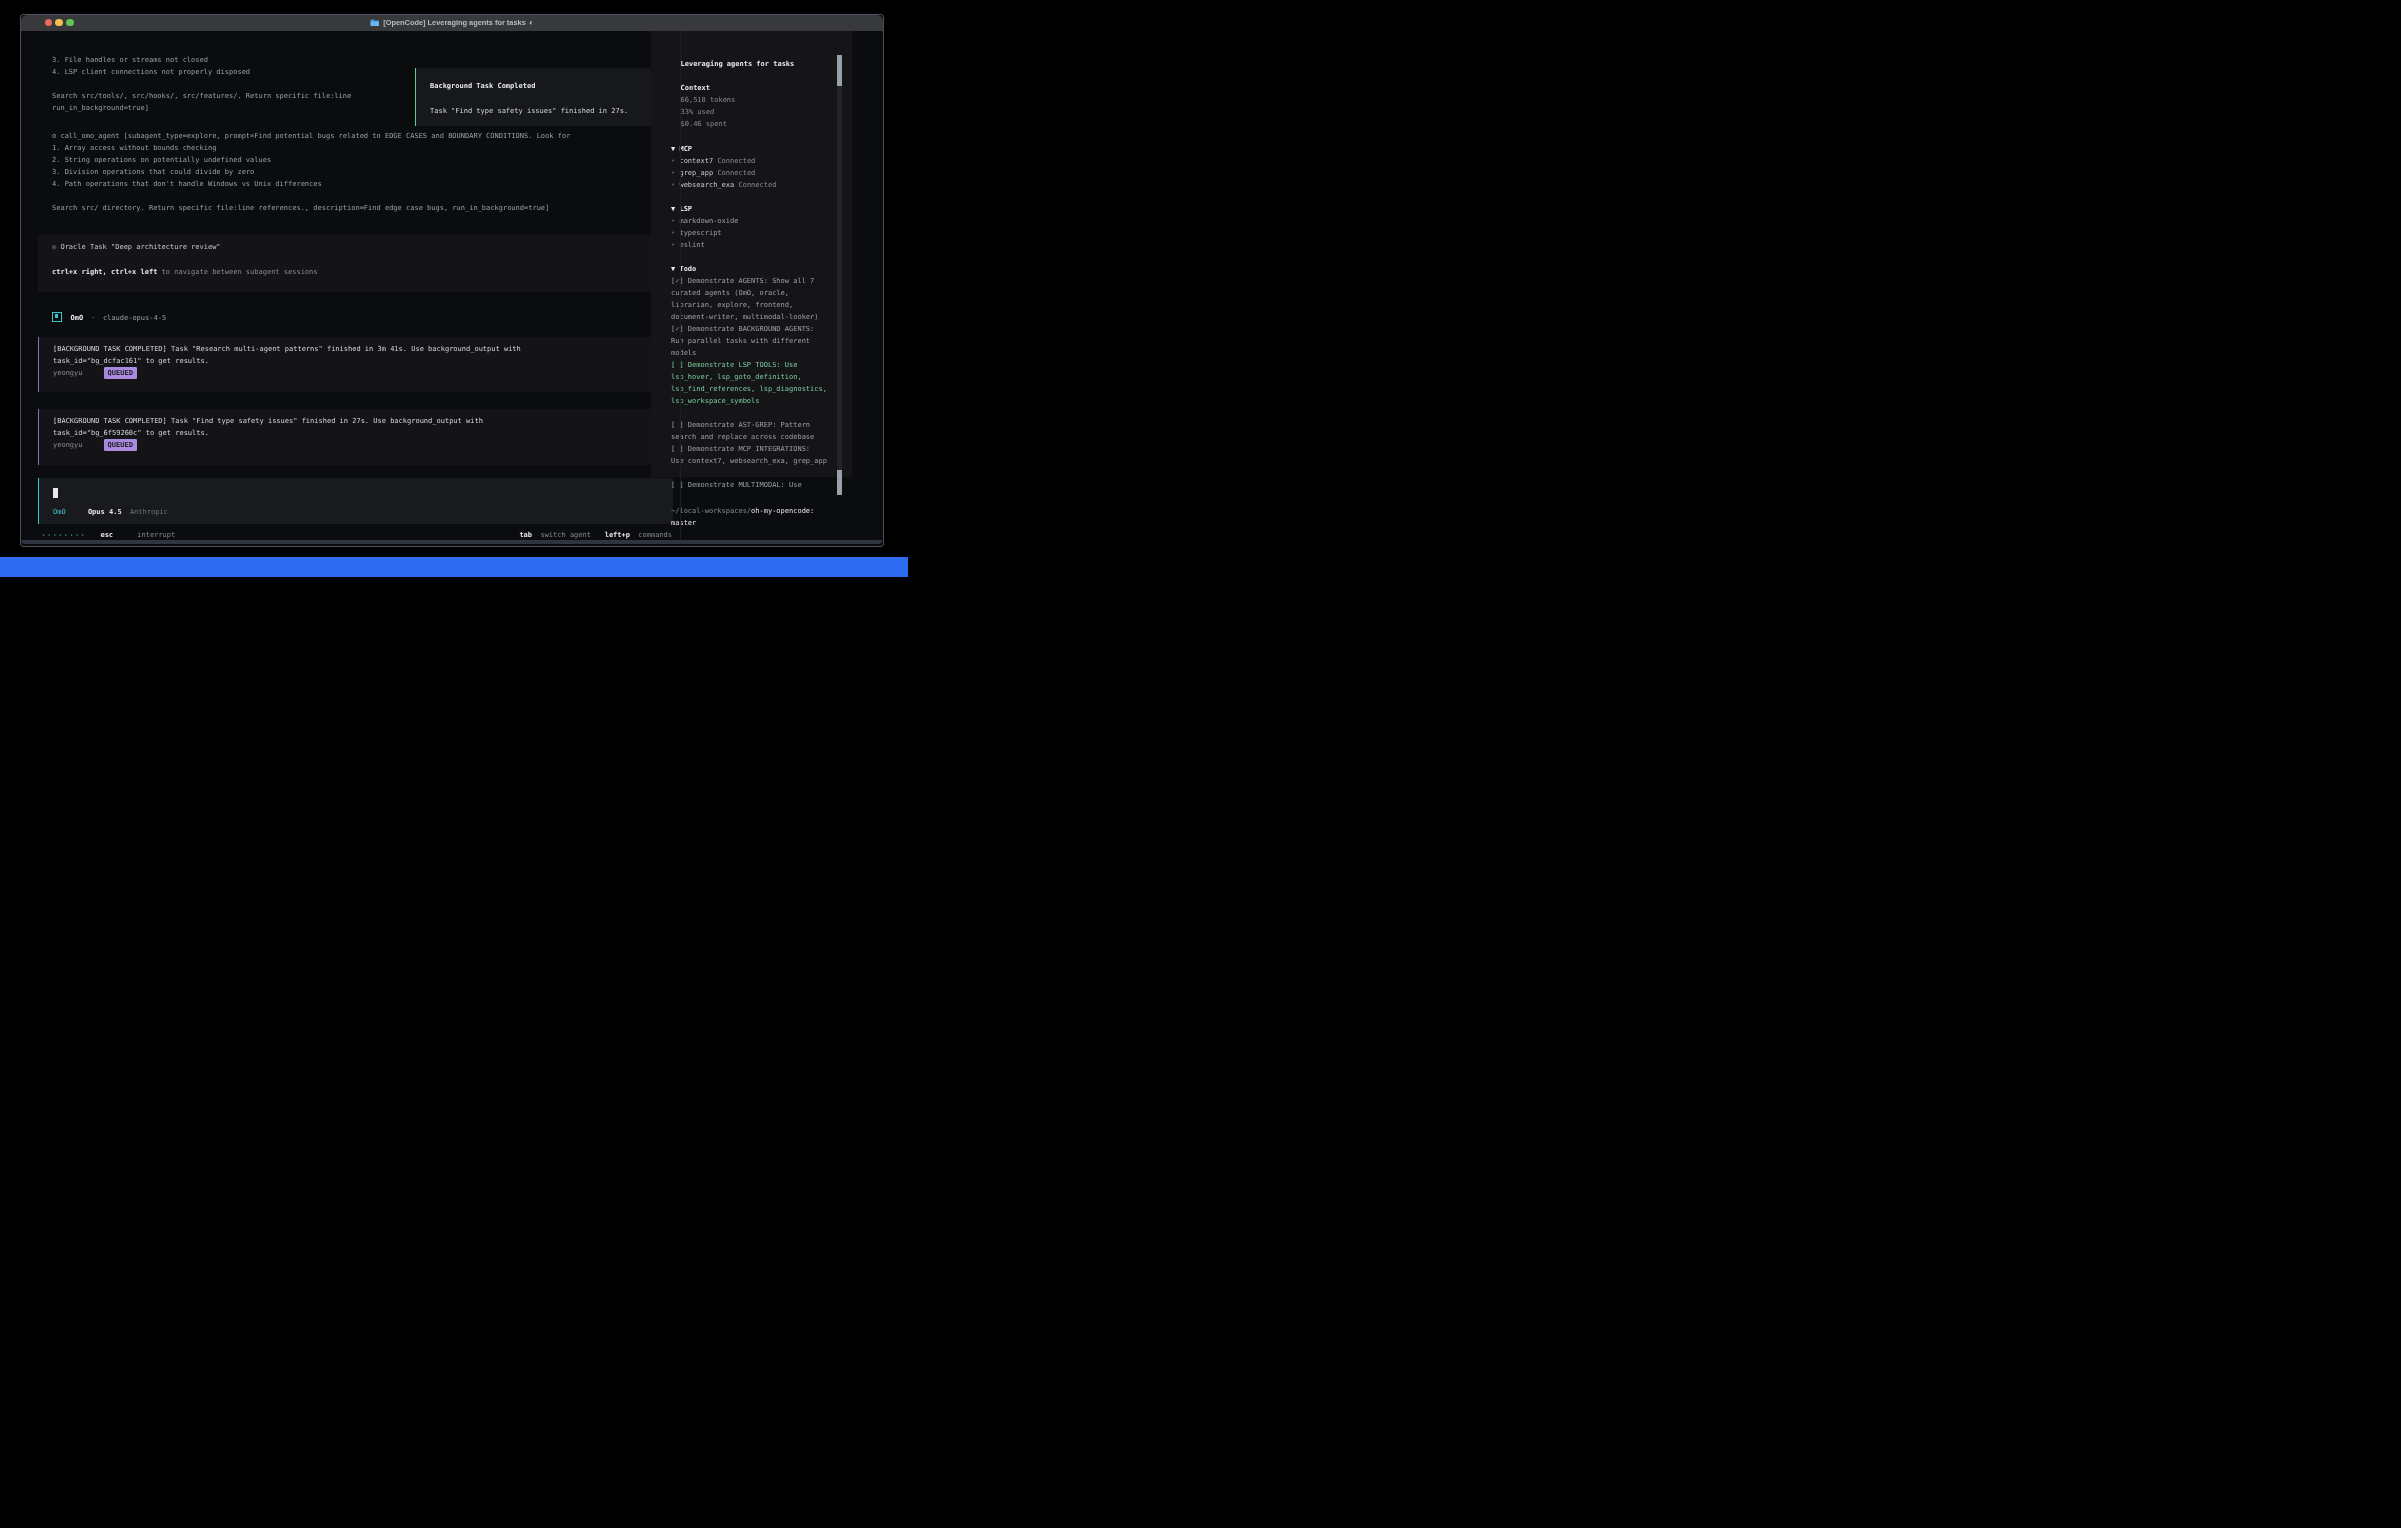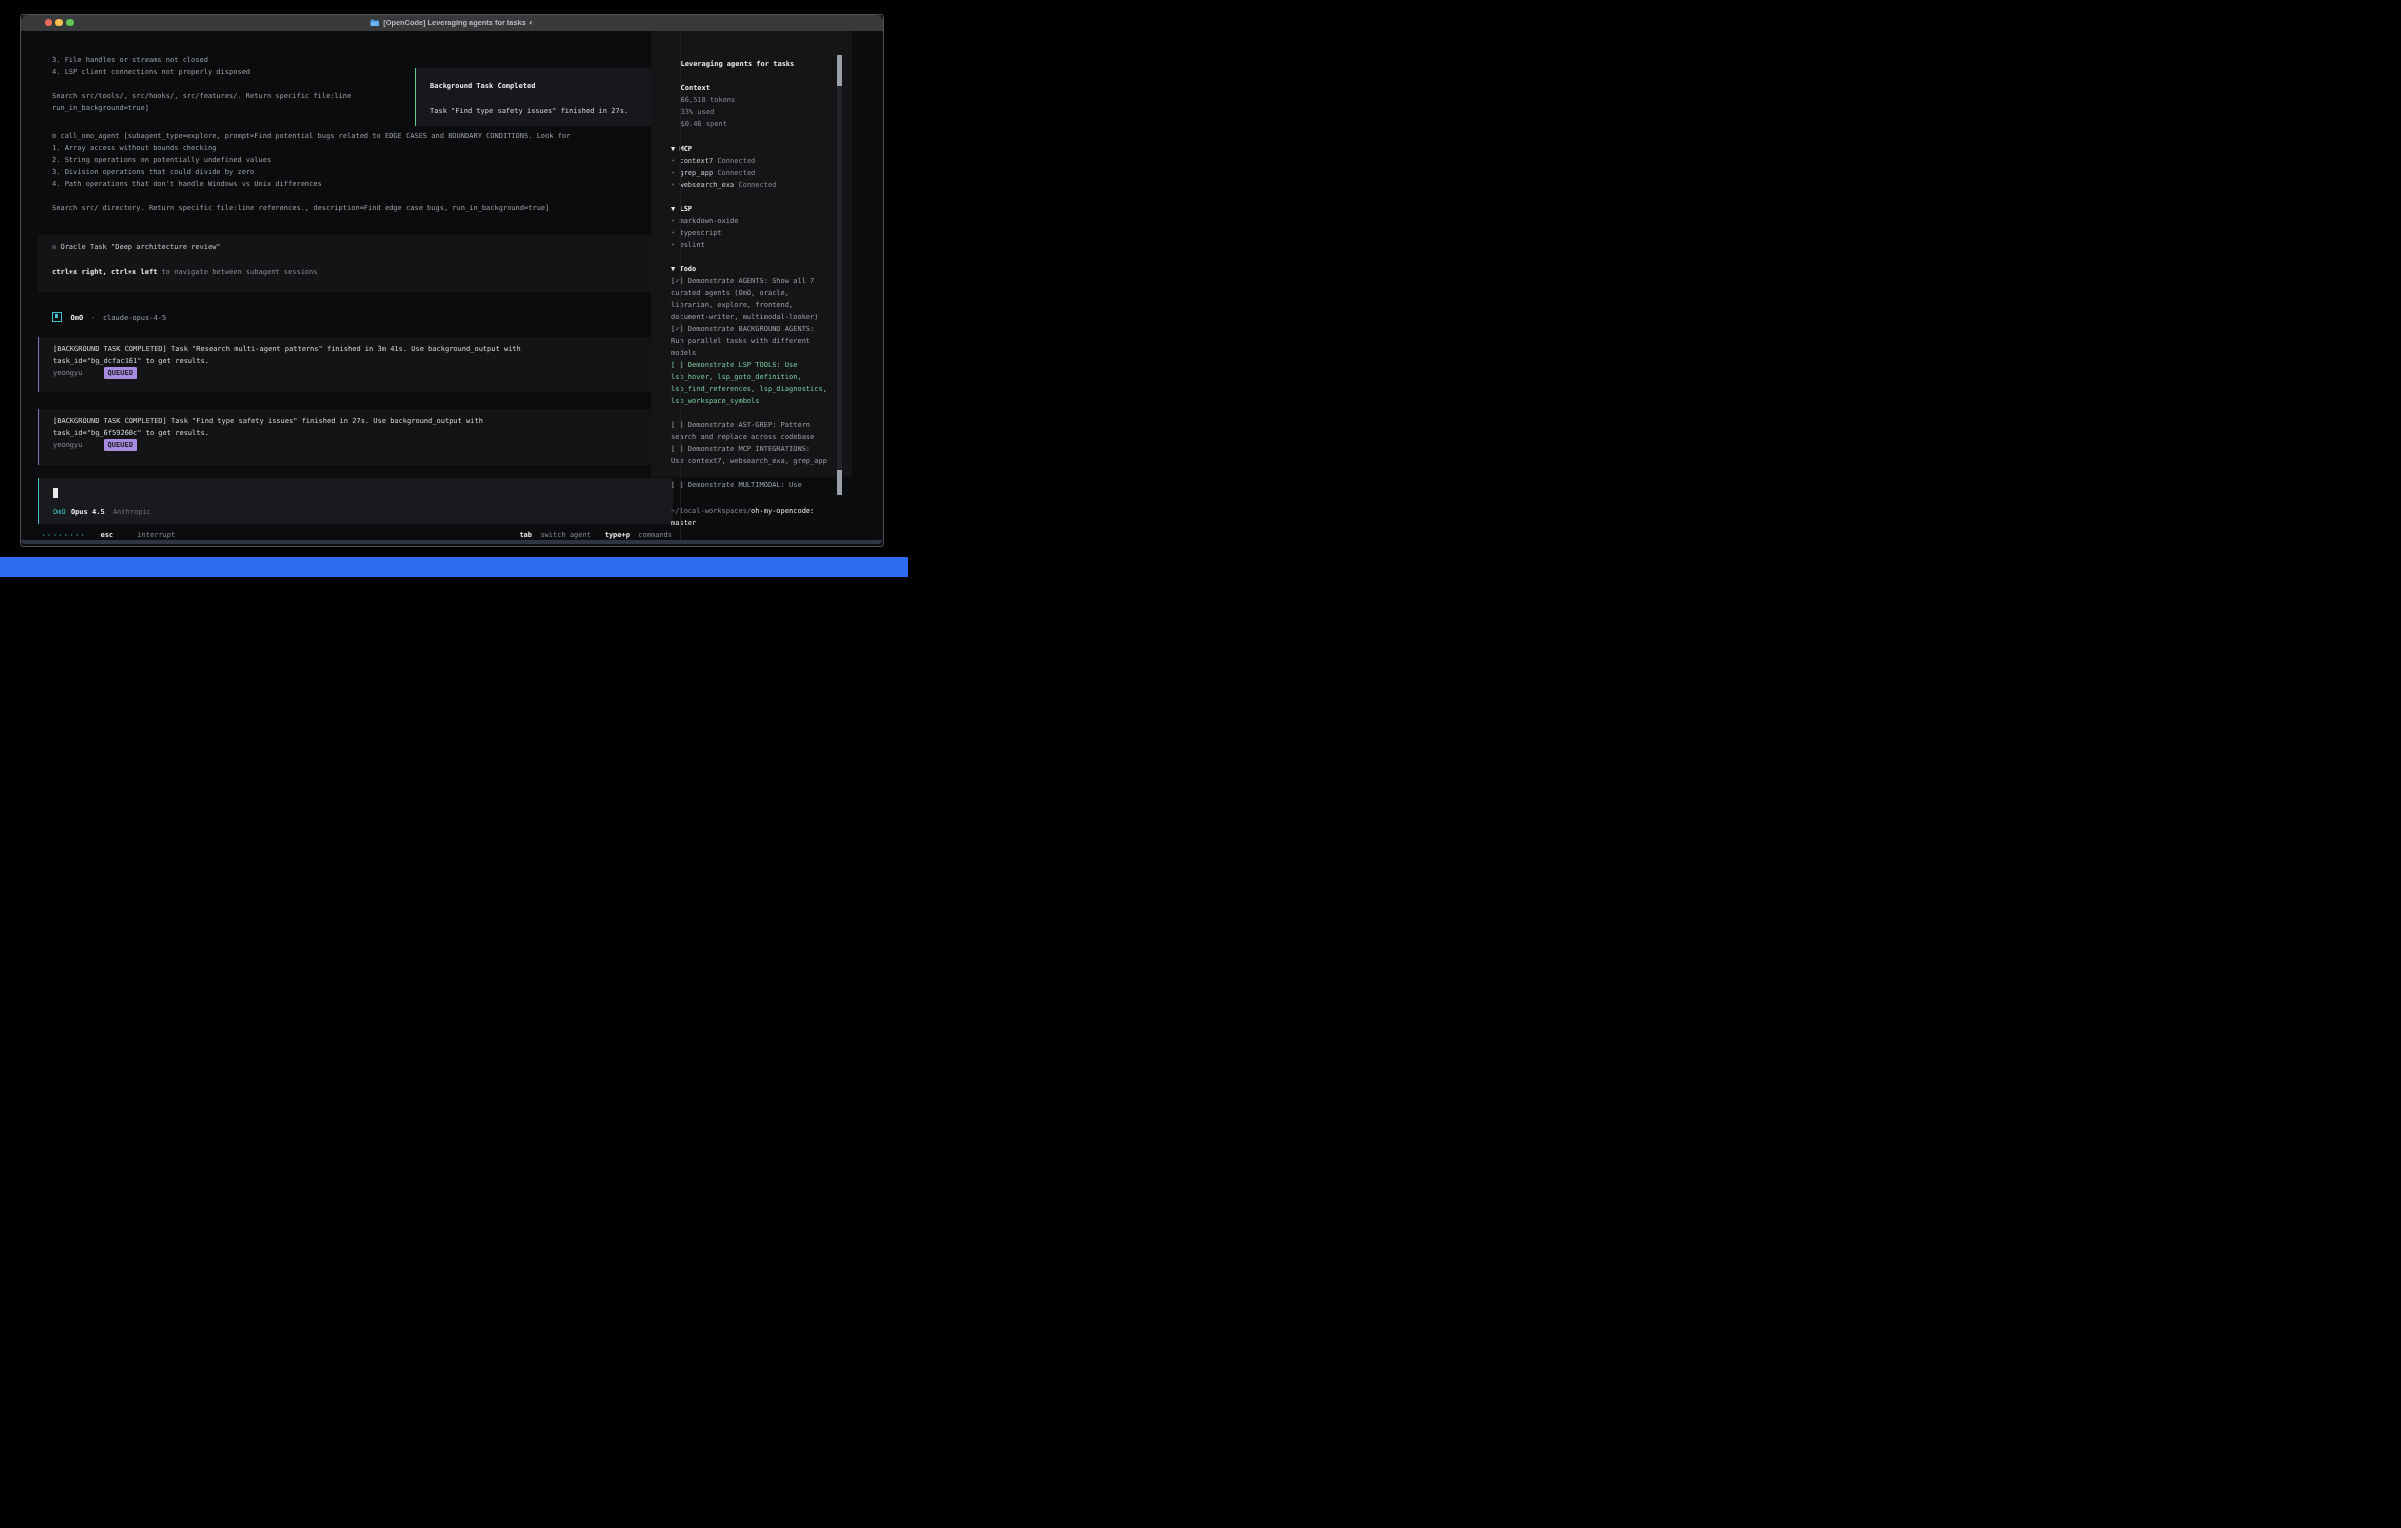--- a/index.html
+++ b/index.html
@@ -120,33 +120,33 @@
           <div>[BACKGROUND TASK COMPLETED] Task "Find type safety issues" finished in 27s. Use background_output with</div>
           <div>task_id="bg_6f59260c" to get results.</div>
           <div><span class="dim">yeongyu</span><span class="badge">QUEUED</span></div>
         </div>
       </div>
 
       <div class="abs input-box" style="left:17px;top:447px;width:634px;height:46px;">
         <div class="abs cursor" style="left:14px;top:9.5px;"></div>
         <div class="abs nowrap" style="left:14px;top:29.5px;">
           <span class="cyan">OmO</span>
-          <span class="bright bold" style="margin-left:1px;">Opus 4.5</span>
+          <span class="bright bold" style="margin-left:18px;">Opus 4.5</span>
           <span class="dim2" style="margin-left:4.1px;">Anthropic</span>
         </div>
       </div>
 
       <div class="abs nowrap" style="left:21px;top:500px;width:630px;height:12.4px;">
         <span class="dots">••••••••</span>
         <span class="bright bold" style="margin-left:9.5px;">esc</span>
         <span class="dim" style="margin-left:20px;">interrupt</span>
         <span class="abs" style="right:0;top:0;">
           <span class="bright bold">tab</span>
           <span class="dim" style="margin-left:4.1px;">switch agent</span>
-          <span class="bright bold" style="margin-left:9.5px;">type+p</span>
+          <span class="bright bold" style="margin-left:9.5px;">left+p</span>
           <span class="dim" style="margin-left:4.1px;">commands</span>
         </span>
       </div>
 
       <div class="abs toast" style="left:394px;top:37px;width:253px;height:58px;">
         <div class="abs bright bold nowrap" style="left:14px;top:14px;">Background Task Completed</div>
         <div class="abs nowrap" style="left:14px;top:39px;color:#d6d8da;">Task "Find type safety issues" finished in 27s.</div>
       </div>
 
       <div class="abs scroll-thumb" style="left:650px;top:26px;width:3.5px;height:73px;"></div>

